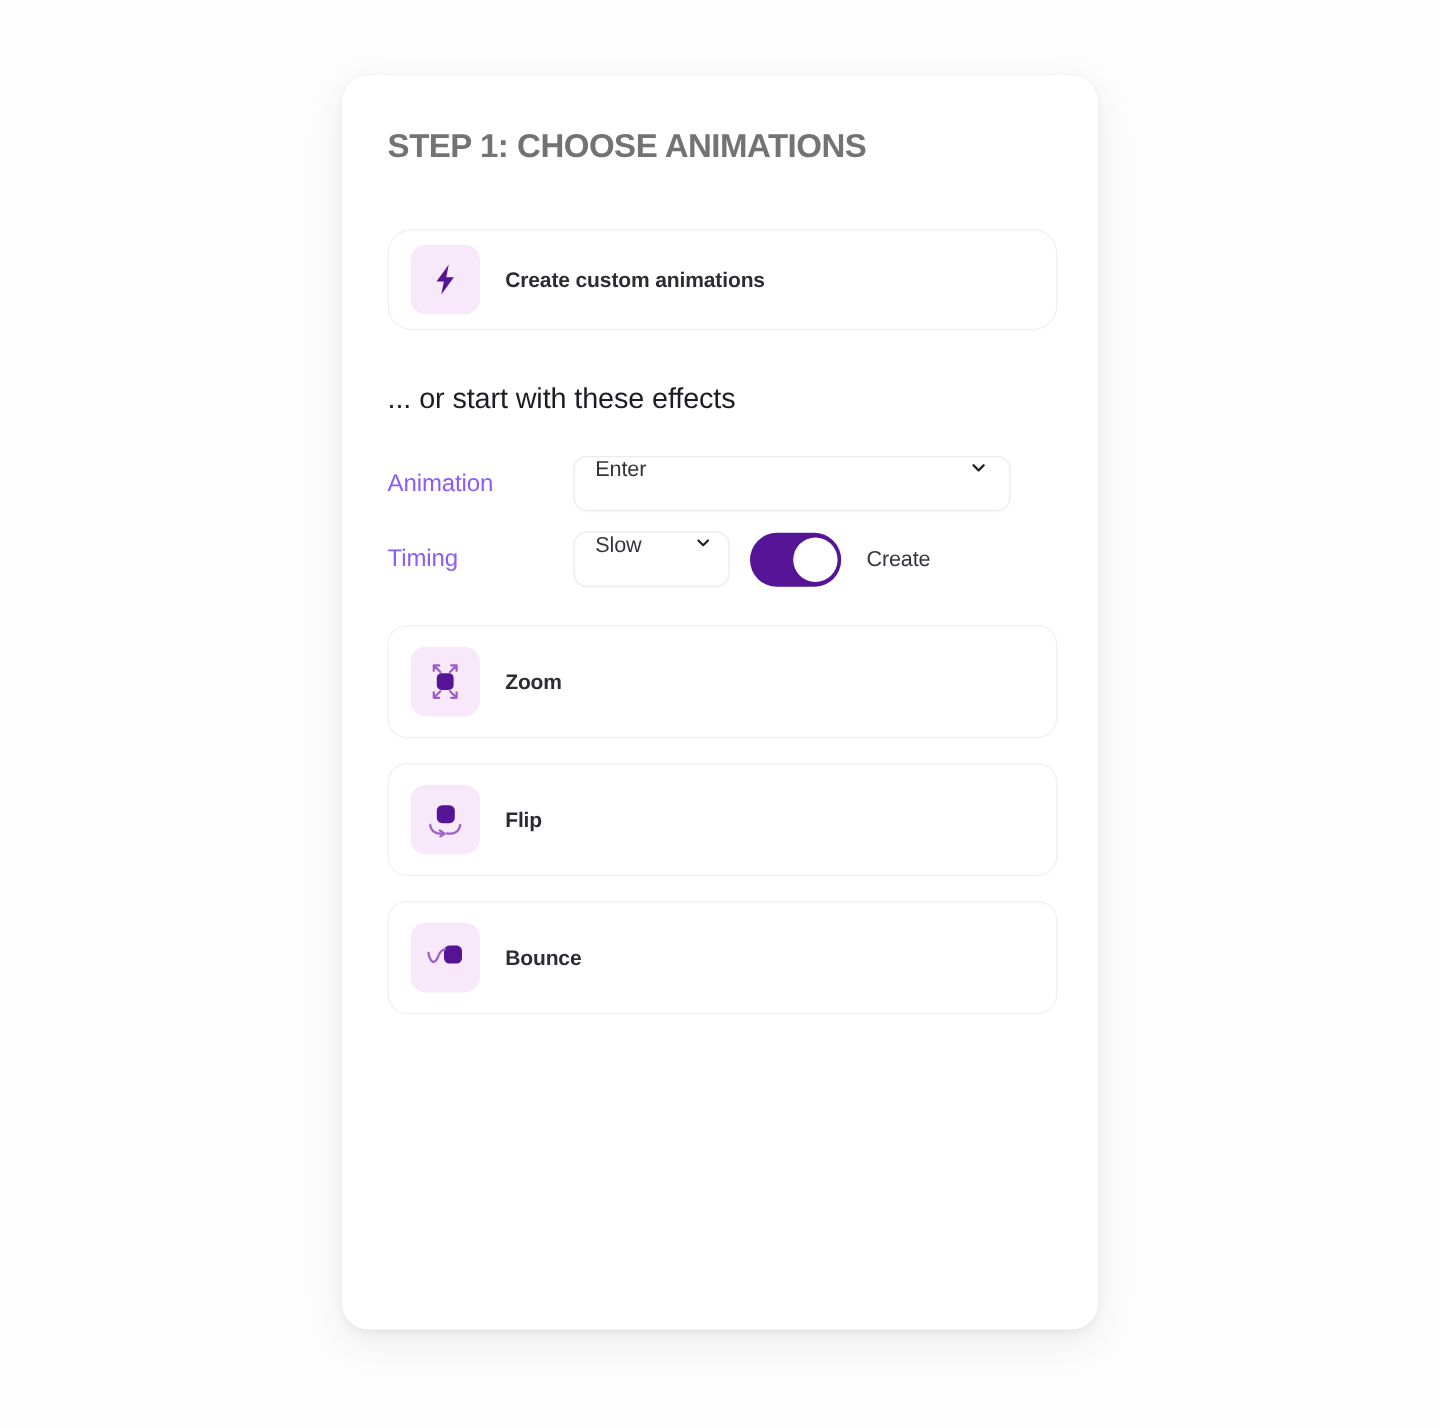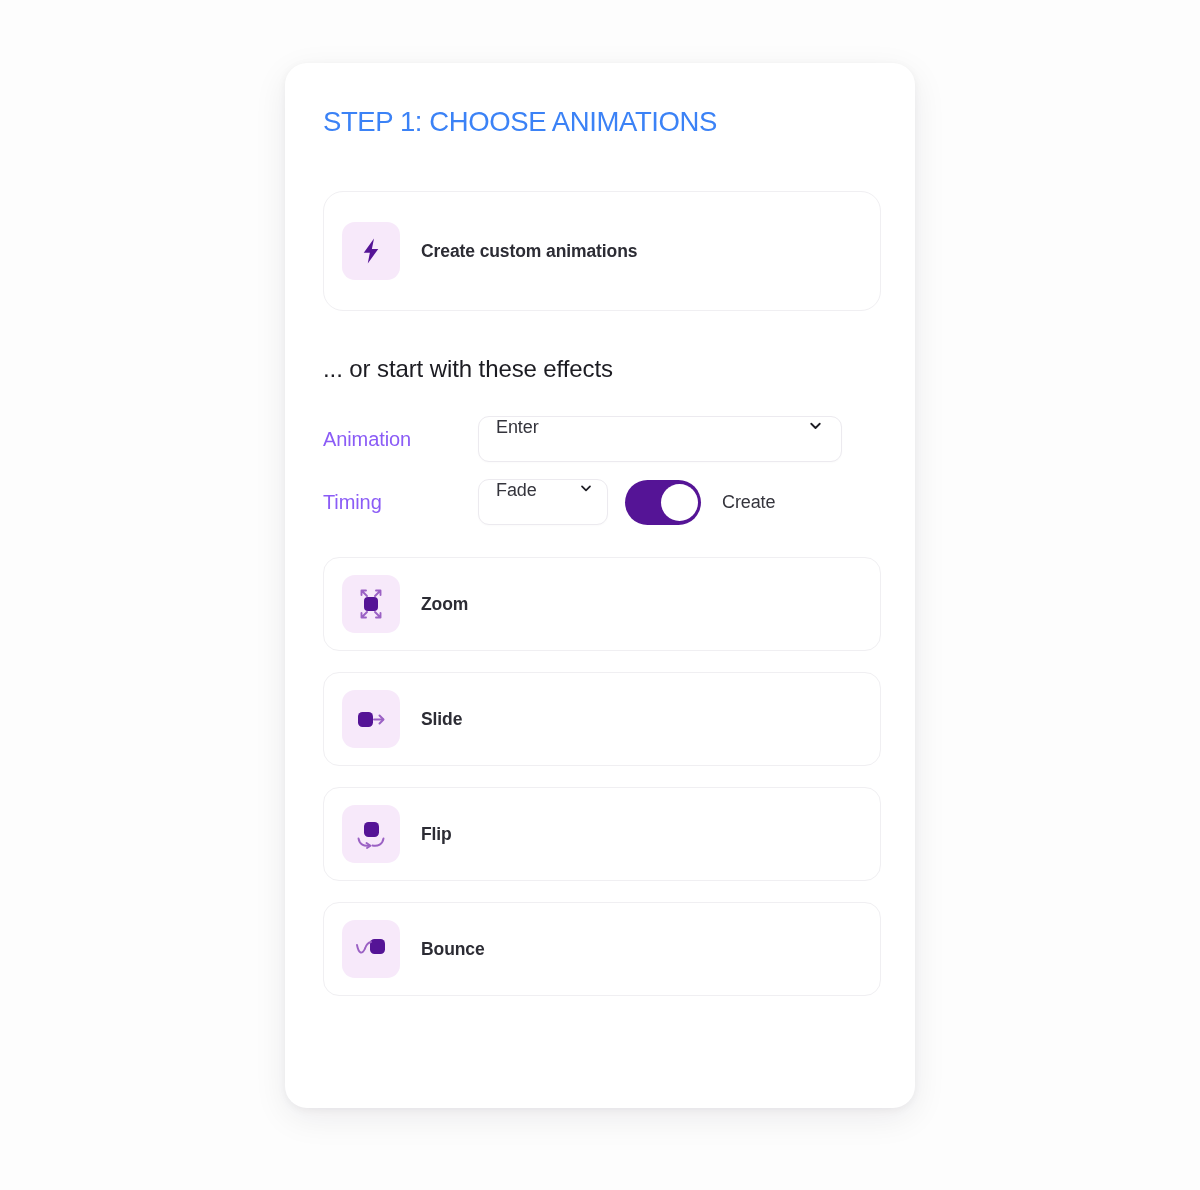--- a/index.html
+++ b/index.html
@@ -32,40 +32,40 @@
                 0 2px 8px rgba(25, 20, 40, .05);
   }
 
   .panel-inner {
     padding: 44px 38px 0 38px;
   }
 
   
   .panel-title {
     font-size: 27.5px;
-    font-weight: 400;
+    font-weight: 700;
     letter-spacing: -0.4px;
-    color: #3b82f6;
+    color: #737373;
     line-height: 1.1;
     white-space: nowrap;
   }
 
   
   .row {
     display: flex;
     align-items: center;
     width: 558px;
     height: 94px;
     border: 1px solid #f0eff2;
     border-radius: 16px;
     background: #ffffff;
     padding-left: 18px;
   }
 
-  .row.custom { margin-top: 54px; height: 120px; border-radius: 20px; }
+  .row.custom { margin-top: 54px; height: 84px; border-radius: 20px; }
 
   .row-label {
     font-size: 17.5px;
     font-weight: 700;
     color: #2c2c34;
     margin-left: 21px;
     letter-spacing: -0.1px;
   }
 
   .icon-tile {
@@ -193,21 +193,21 @@
               <svg width="17" height="17" viewBox="0 0 24 24" aria-hidden="true">
                 <path d="M6 9.5 L12 15.5 L18 9.5" fill="none" stroke="#1d1d24" stroke-width="2.6" stroke-linecap="round" stroke-linejoin="round"></path>
               </svg>
             </span>
           </div>
         </div>
 
         <div class="ctrl-row">
           <div class="ctrl-label">Timing</div>
           <div class="select select-narrow">
-            <span class="select-value">Fade</span>
+            <span class="select-value">Slow</span>
             <span class="chev">
               <svg width="16" height="16" viewBox="0 0 24 24" aria-hidden="true">
                 <path d="M6 9.5 L12 15.5 L18 9.5" fill="none" stroke="#1d1d24" stroke-width="2.6" stroke-linecap="round" stroke-linejoin="round"></path>
               </svg>
             </span>
           </div>
           <div class="toggle">
             <div class="knob"></div>
           </div>
           <div class="toggle-label">Create</div>
@@ -225,32 +225,20 @@
                 <path d="M8.5 4.5 L8.5 9 M8.5 4.5 L13 4.5 M8.5 4.5 L14 10"></path>
                 <path d="M27.5 4.5 L23 4.5 M27.5 4.5 L27.5 9 M27.5 4.5 L22 10"></path>
                 <path d="M8.5 31.5 L8.5 27 M8.5 31.5 L13 31.5 M8.5 31.5 L14 26"></path>
                 <path d="M27.5 31.5 L27.5 27 M27.5 31.5 L23 31.5 M27.5 31.5 L22 26"></path>
               </g>
             </svg>
           </div>
           <div class="row-label">Zoom</div>
         </div>
 
-        <div class="row">
-          <div class="icon-tile">
-            <svg width="36" height="36" viewBox="0 0 36 36" aria-hidden="true">
-              <rect x="5" y="11" width="15" height="15" rx="4.5" fill="#551496"></rect>
-              <g fill="none" stroke="#9b61c4" stroke-width="2" stroke-linecap="round" stroke-linejoin="round">
-                <path d="M21 18.5 L30 18.5"></path>
-                <path d="M26.5 14.5 L30.5 18.5 L26.5 22.5"></path>
-              </g>
-            </svg>
-          </div>
-          <div class="row-label">Slide</div>
-        </div>
 
         <div class="row">
           <div class="icon-tile">
             <svg width="36" height="36" viewBox="0 0 36 36" aria-hidden="true">
               <rect x="11" y="6" width="15" height="15" rx="4.5" fill="#551496"></rect>
               <g fill="none" stroke="#9b61c4" stroke-width="1.9" stroke-linecap="round" stroke-linejoin="round">
                 <path d="M5.5 22.5 C6.5 28.5 11 30.5 16.5 29.5"></path>
                 <path d="M13.5 27 L17.5 29.8 L14 32"></path>
                 <path d="M30.5 22.5 C29.5 28.5 25 30.5 19.5 29.5"></path>
               </g>

